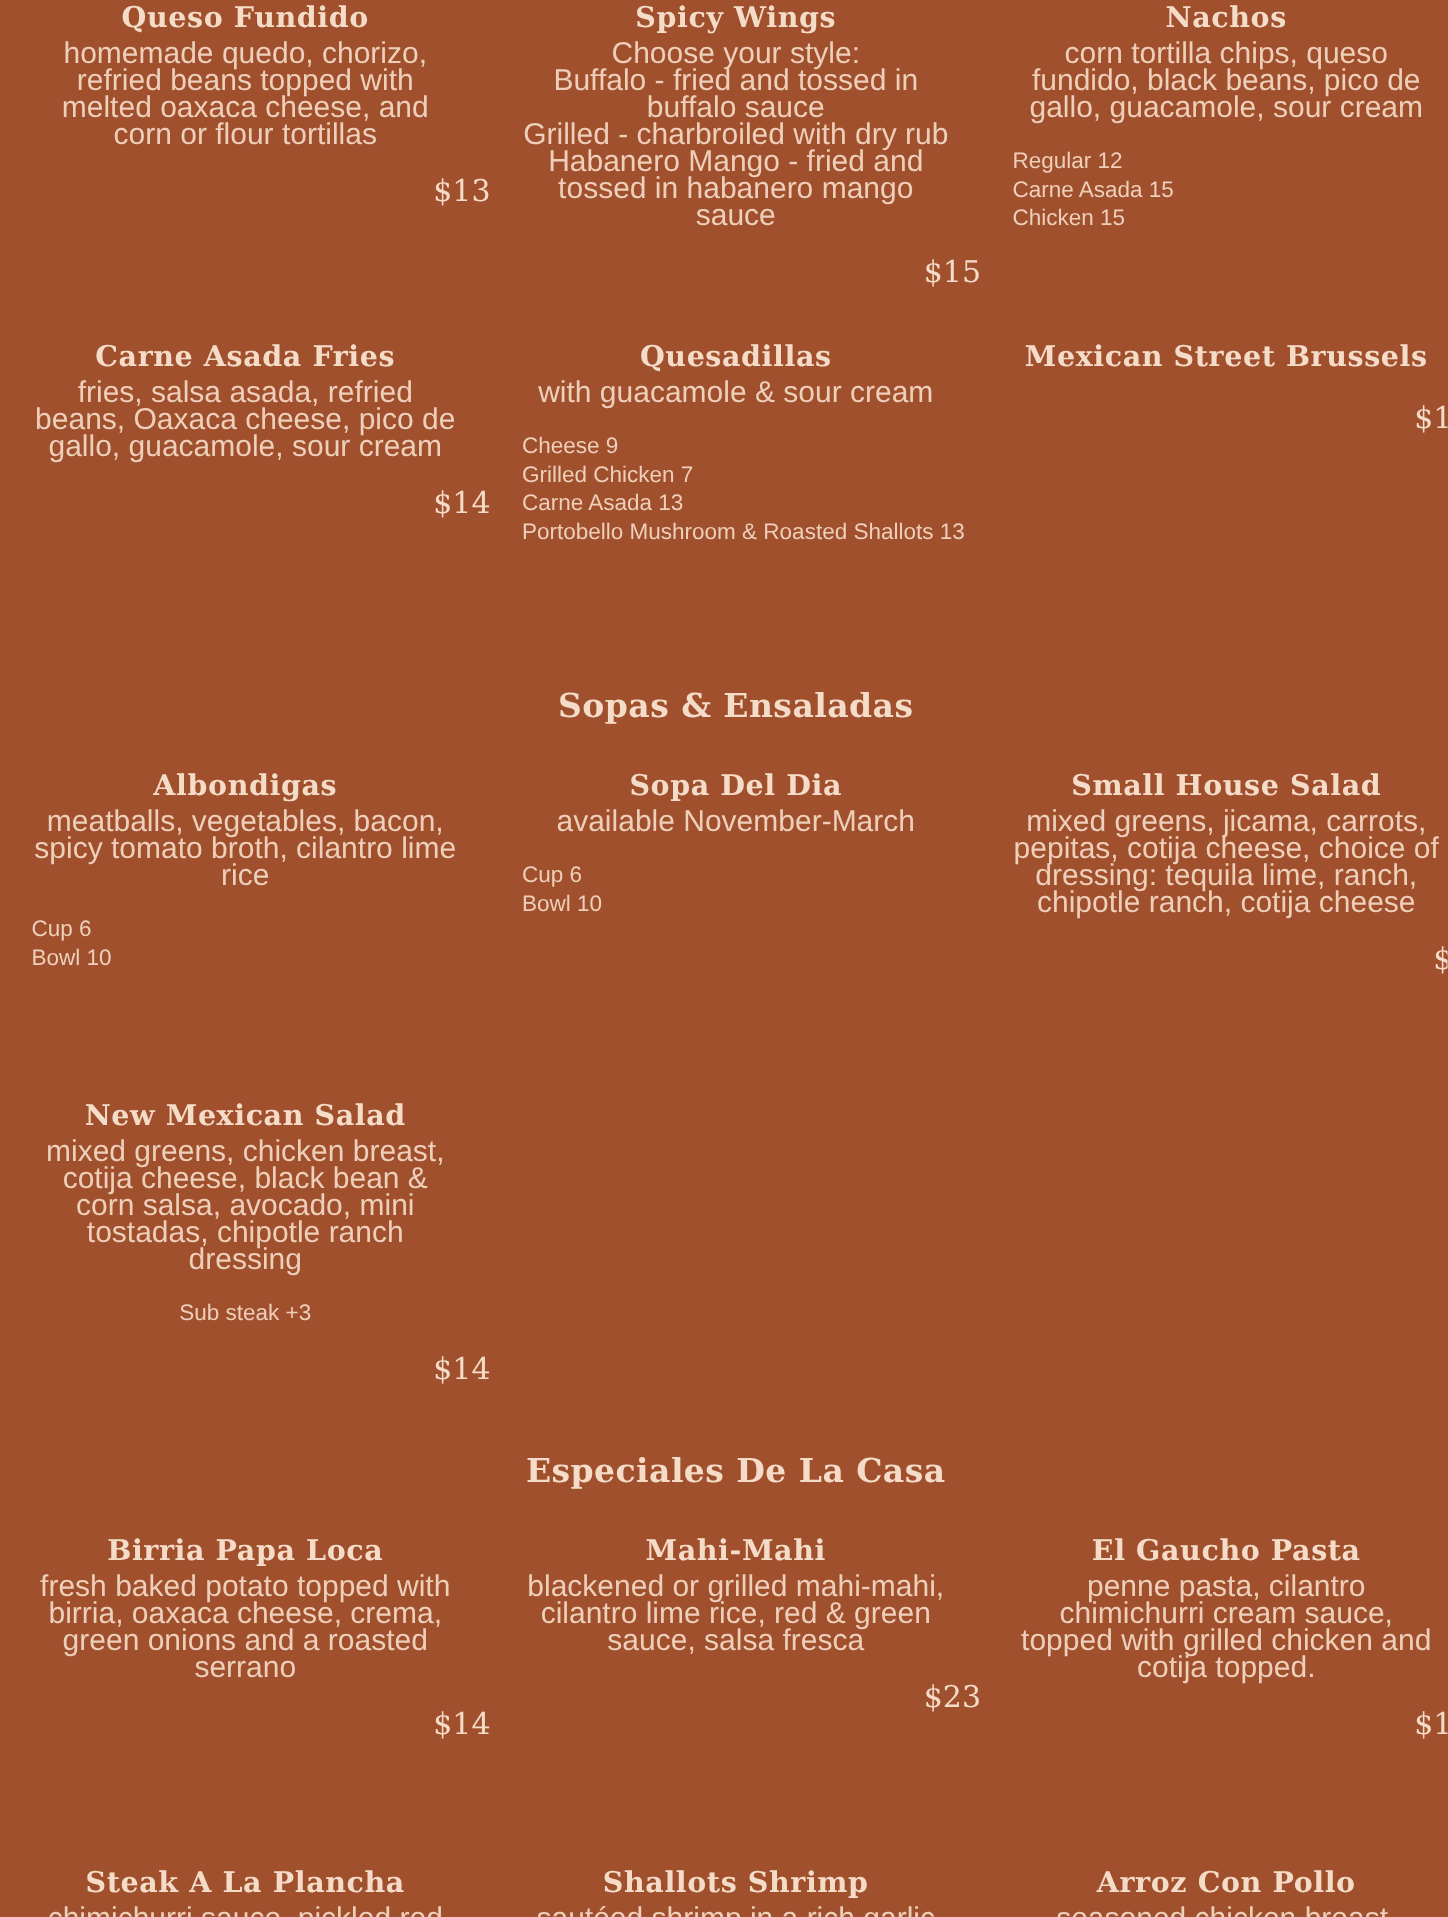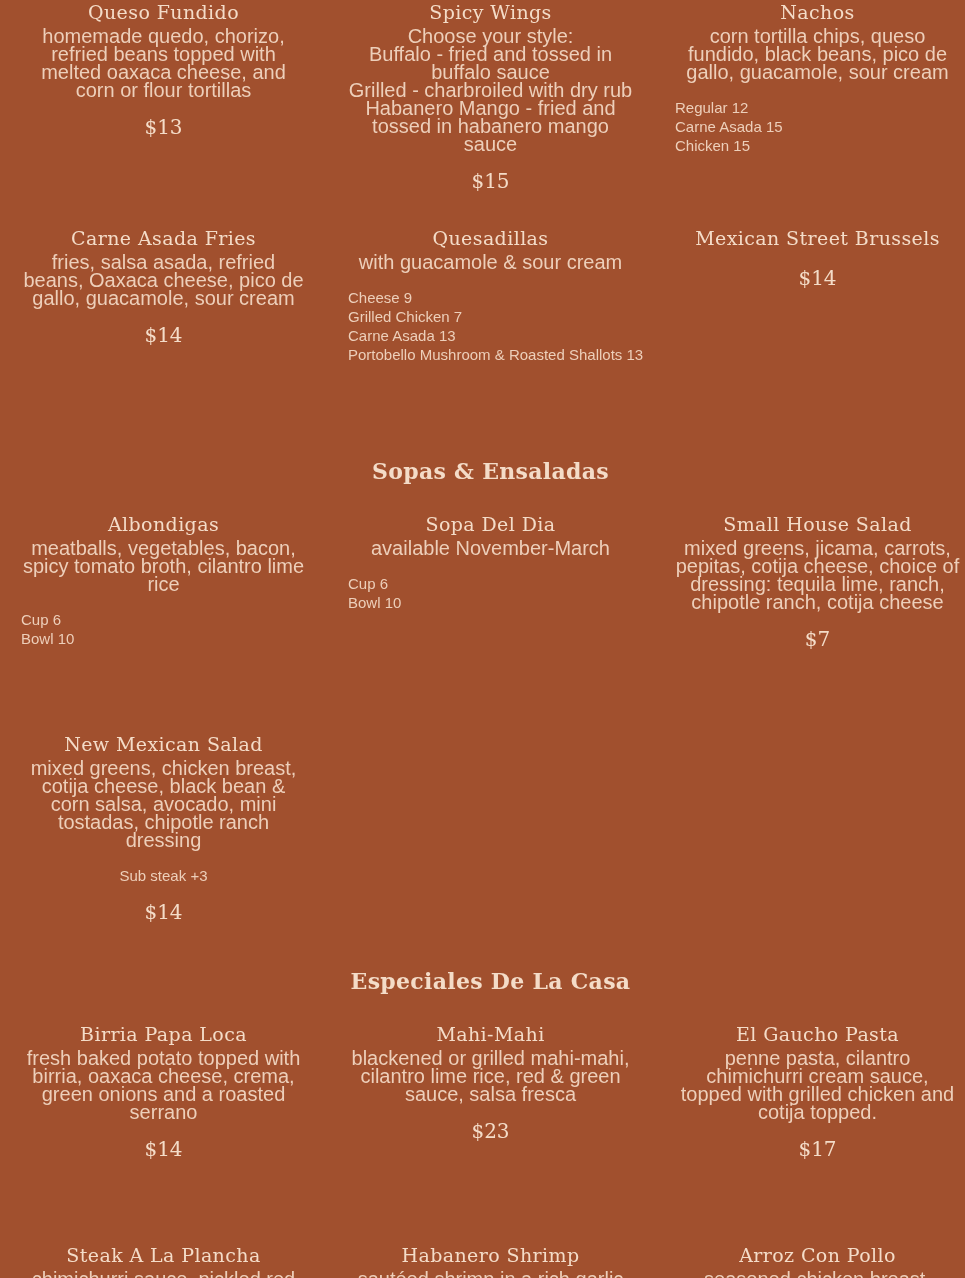--- a/index.html
+++ b/index.html
@@ -10,41 +10,41 @@
   }
   .menu { width:981px; }
   .row {
     display:grid;
     grid-template-columns: repeat(3, 327px);
     align-items:start;
   }
   .cell { width:327px; }
   .item-title {
     font-family:"DejaVu Serif", serif;
-    font-weight:400;
+    font-weight:700;
     font-size:19px;
     line-height:24px;
     letter-spacing:0.4px;
     text-align:center;
     color: var(--heading-color, #F4DCC8);
   }
   .item-desc {
     margin:3px 21px 0;
     font-size:20px;
     line-height:18px;
     text-align:center;
     white-space:pre-line;
     color: var(--body-color, #EDCFBA);
   }
   .item-price {
     margin-top:16px;
     font-family:"DejaVu Serif", serif;
     font-size:20px;
     line-height:24px;
-    text-align:center;
+    text-align:right;
     color: var(--heading-color, #F4DCC8);
   }
   .item-options {
     margin:17px 0 0 21px;
     font-size:15px;
     line-height:19px;
     text-align:left;
     white-space:nowrap;
     color: var(--body-color, #EDCFBA);
   }
@@ -176,21 +176,21 @@
         <p class="item-desc">penne pasta, cilantro chimichurri cream sauce, topped with grilled chicken and cotija topped.</p>
         <div class="item-price">$17</div>
       </div>
     </div>
     <div class="row" style="min-height:240px">
       <div class="cell">
         <h3 class="item-title">Steak A La Plancha</h3>
         <p class="item-desc">chimichurri sauce, pickled red onions</p>
       </div>
       <div class="cell">
-        <h3 class="item-title">Habanero Shrimp</h3>
+        <h3 class="item-title">Shallots Shrimp</h3>
         <p class="item-desc">sautéed shrimp in a rich garlic butter</p>
       </div>
       <div class="cell">
         <h3 class="item-title">Arroz Con Pollo</h3>
         <p class="item-desc">seasoned chicken breast, cilantro lime</p>
       </div>
     </div>
   </section>
 
 </div>

